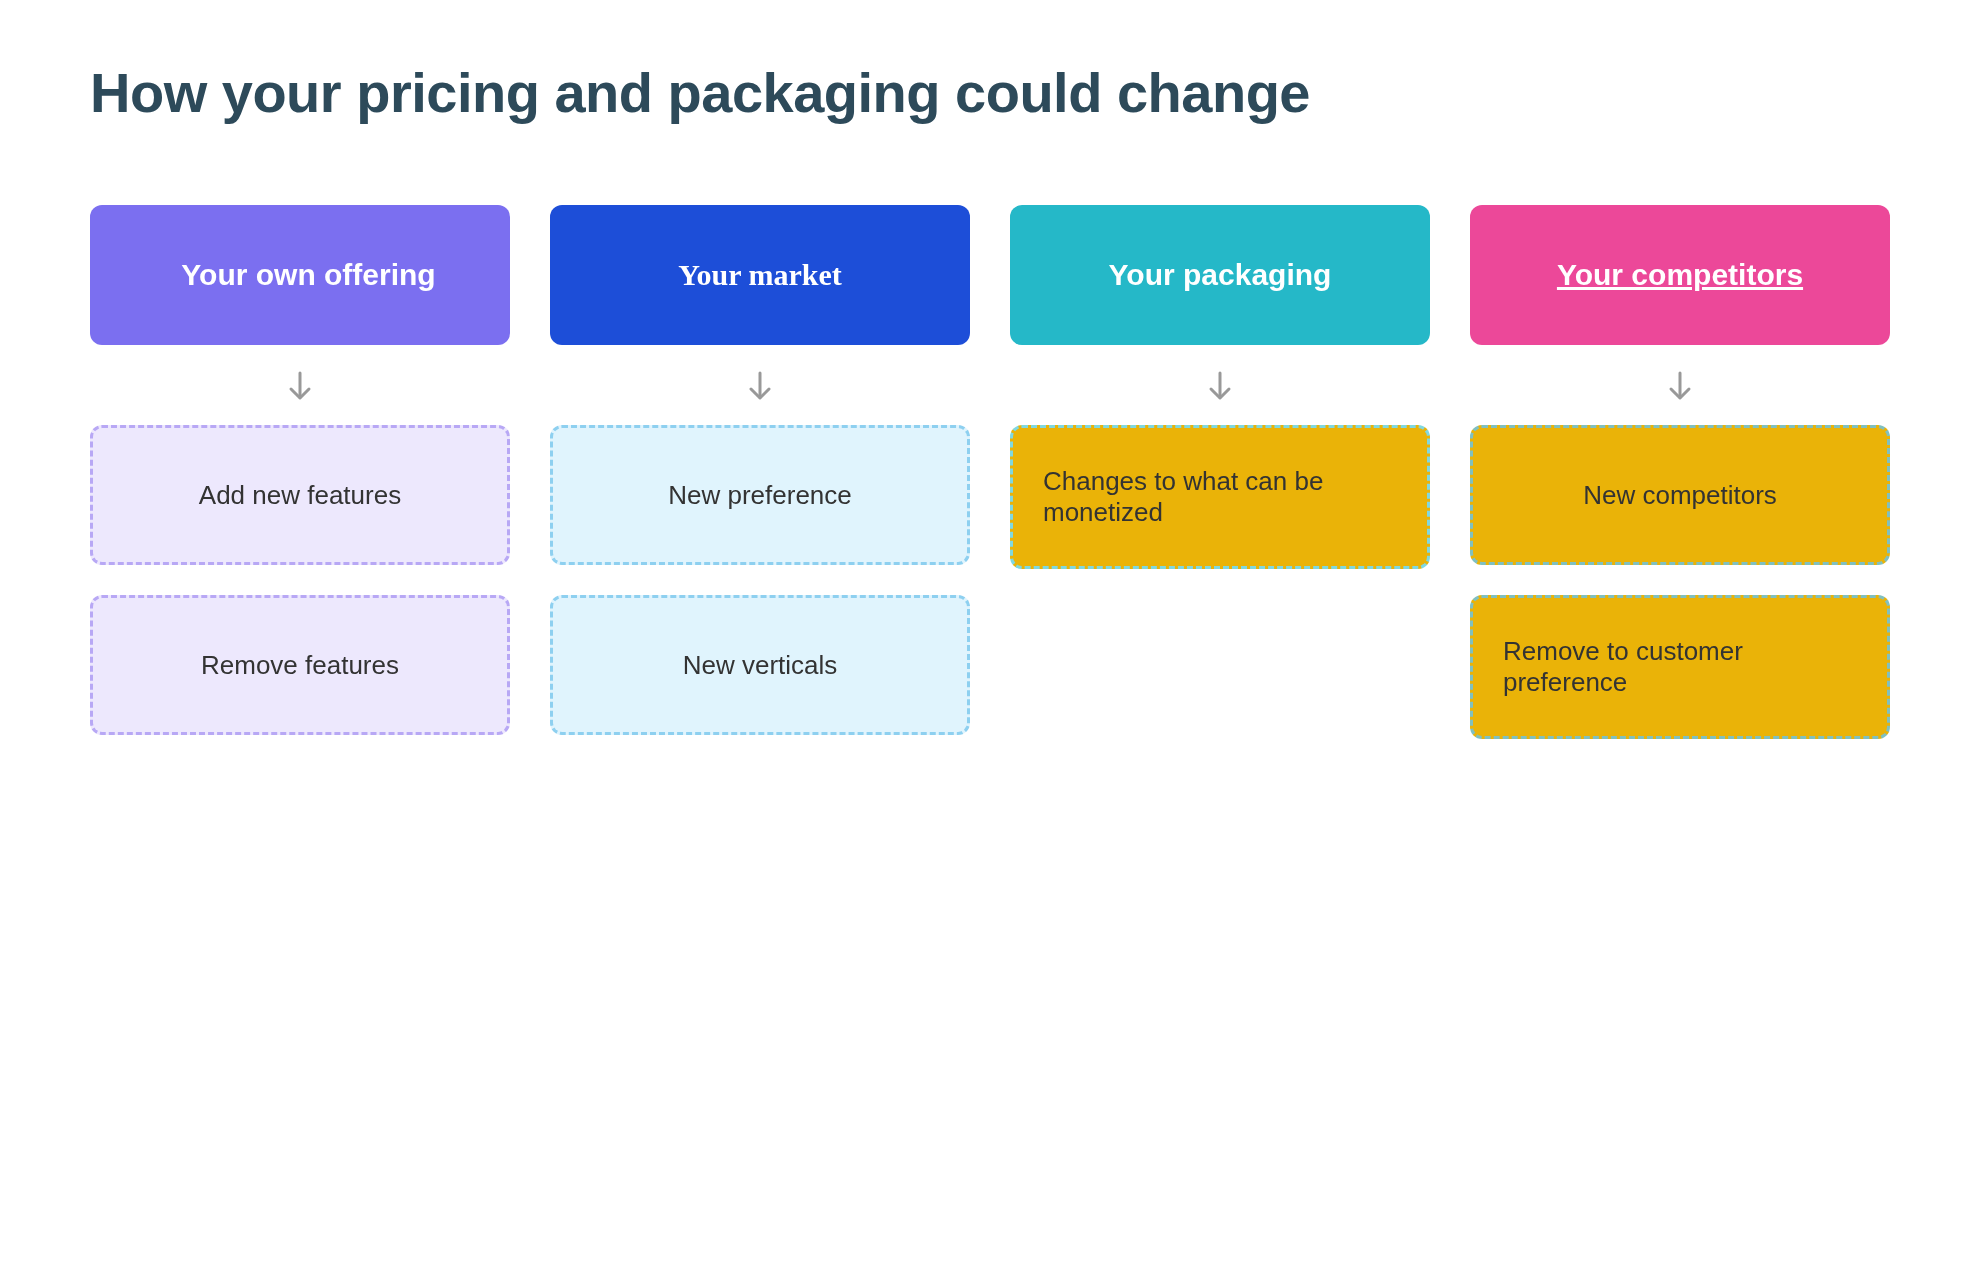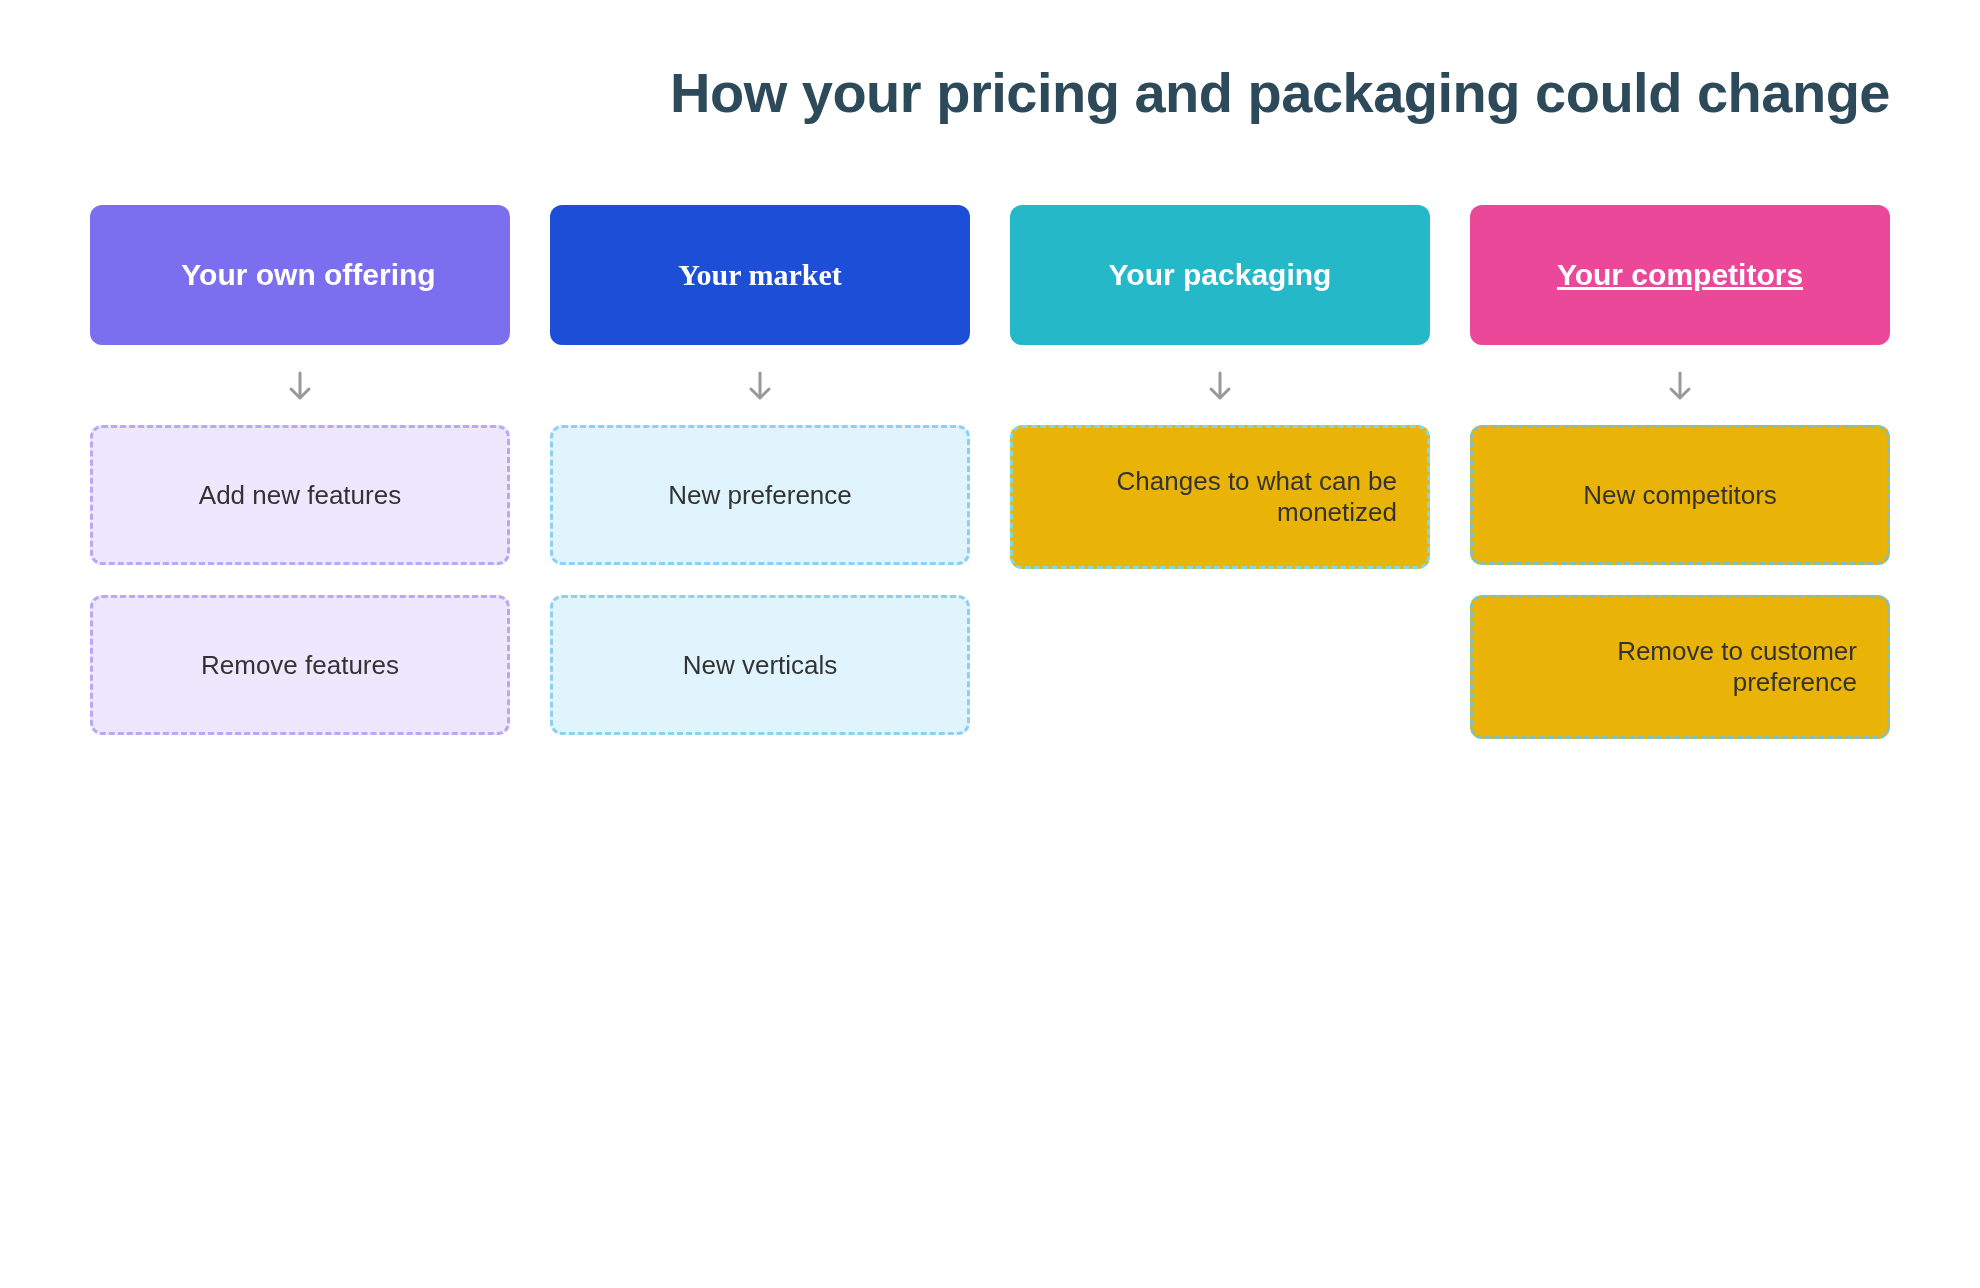--- a/index.html
+++ b/index.html
@@ -18,21 +18,21 @@
       justify-content: center;
       padding: 60px 40px;
     }
 
     .page-container {
       width: 100%;
       max-width: 1800px;
     }
 
     .page-title {
-      text-align: right;
+      text-align: left;
       font-size: 56px;
       font-weight: 800;
       color: #2d4a5a;
       margin-bottom: 80px;
       letter-spacing: -0.5px;
     }
 
     .columns-container {
       display: flex;
       flex-direction: row;
@@ -70,21 +70,21 @@
       margin: 20px 0;
       color: #888;
       font-size: 32px;
       line-height: 1;
     }
 
     .child-box {
       width: 100%;
       border-radius: 12px;
       padding: 38px 30px;
-      text-align: right;
+      text-align: left;
       font-size: 26px;
       font-weight: 400;
       color: #333;
       min-height: 140px;
       display: flex;
       align-items: center;
       justify-content: center;
       border: 3px dashed;
       margin-bottom: 30px;
     }

